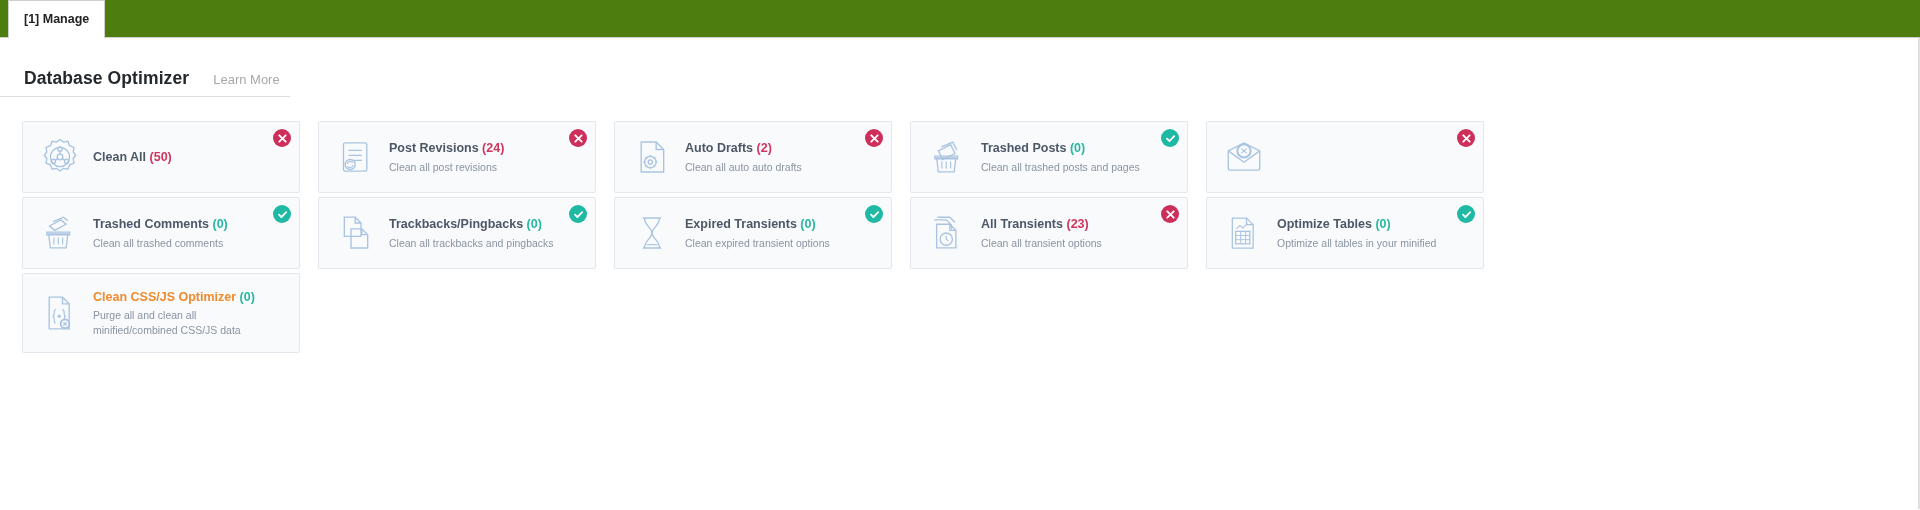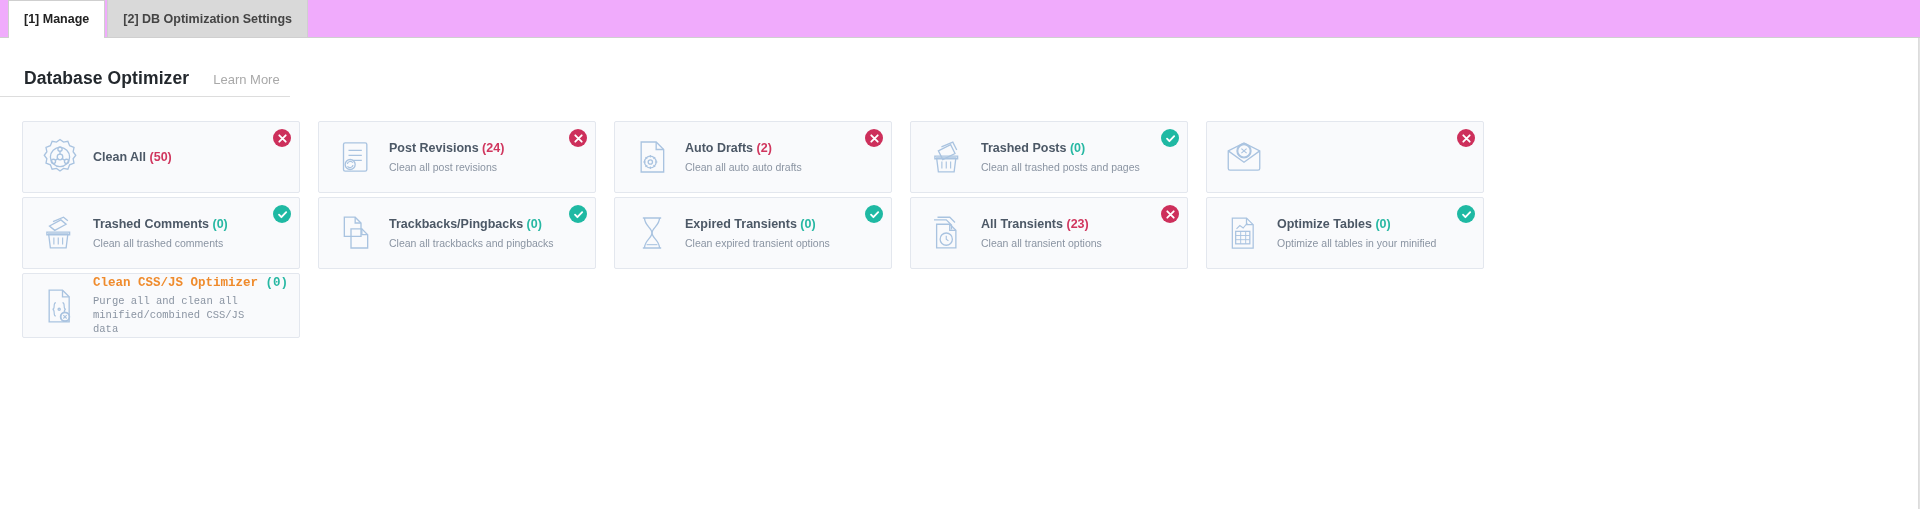--- a/index.html
+++ b/index.html
@@ -8,21 +8,21 @@
     width: 1920px; height: 510px;
     background: #ffffff;
     font-family: "Liberation Sans", sans-serif;
     overflow: hidden;
   }
 
   
   .tabbar {
     position: relative;
     height: 38px;
-    background: #f0abfc;
+    background: #4d7c0f;
     border-bottom: 1px solid #cfcfcf;
     display: flex;
     align-items: flex-end;
     padding-left: 8px;
   }
   .tab {
     height: 38px;
     display: flex;
     align-items: center;
     padding: 0 15px;
@@ -98,21 +98,21 @@
     width: 278px;
     height: 72px;
     background: #f9fafc;
     border: 1px solid #e3e7ee;
     border-radius: 2px;
     display: flex;
     align-items: center;
     padding: 0 8px 0 14px;
     cursor: pointer;
   }
-  .card.tall { height: 65px; font-family: Liberation Mono, monospace; }
+  .card.tall { height: 80px; }
 
   .card-icon {
     flex: 0 0 46px;
     width: 46px;
     height: 46px;
     display: flex;
     align-items: center;
     justify-content: center;
     color: #a9c3e0;
   }
@@ -161,23 +161,20 @@
   .badge.ok    { background: #1fb9a3; }
   .badge svg { display:block; }
 </style>
 </head>
 <body>
 
 <div class="tabbar">
   <div class="tab active">
     <span>[1] Manage</span>
   </div>
-  <div class="tab inactive">
-    <span>[2] DB Optimization Settings</span>
-  </div>
 </div>
 
 <div class="panel">
 
   <div class="heading-row">
     <div class="heading-title">Database Optimizer</div>
     <a class="learn-more">Learn More</a>
   </div>
 
   <div class="grid" id="card-grid">

